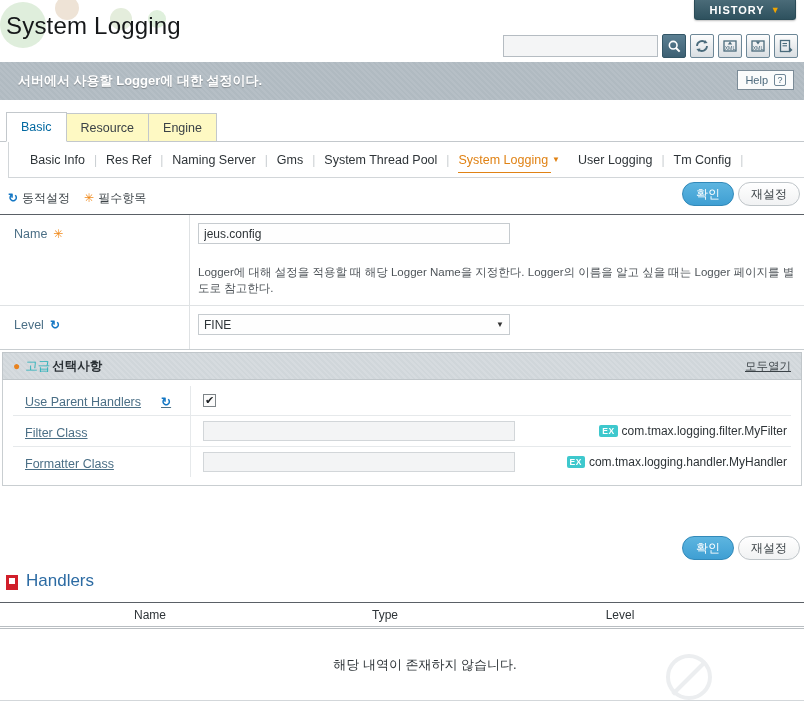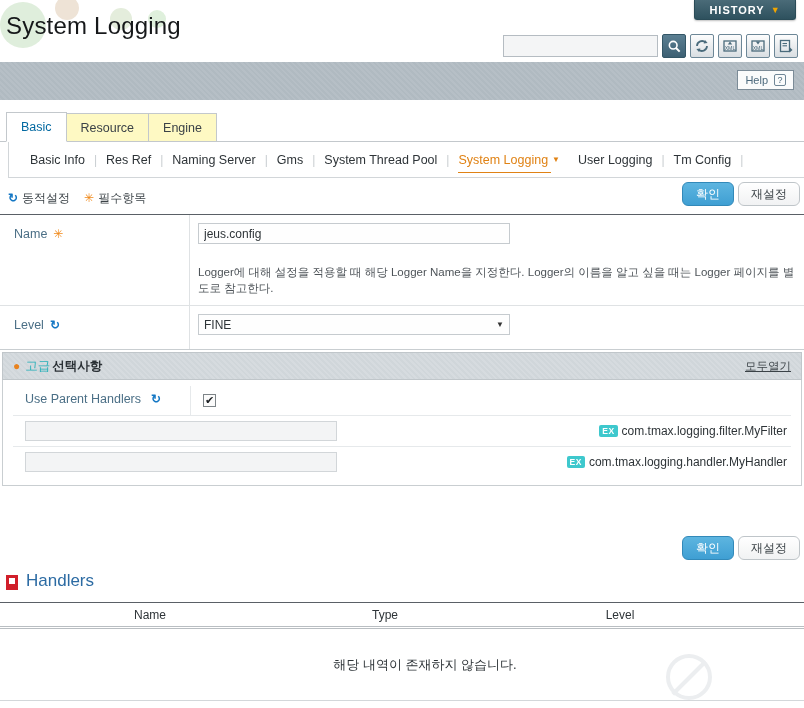--- a/index.html
+++ b/index.html
@@ -139,21 +139,21 @@
     display: flex; align-items: center;
   }
   .legend-item { display: flex; align-items: center; gap: 4px; font-size: 12px; color: #3b4247; margin-left: 8px; }
   .legend-item.second { margin-left: 14px; }
   .refresh-ico { color: #1477c4; font-size: 12px; font-weight: bold; }
   .aster { color: #f08a1c; font-size: 12px; }
 
   .btn-group { position: absolute; right: 4px; top: 0px; display: flex; gap: 4px; }
   .btn {
     min-width: 52px; height: 24px; padding: 0 12px;
-    font-size: 12px; border-radius: 6px; cursor: pointer;
+    font-size: 12px; border-radius: 12px; cursor: pointer;
     display: flex; align-items: center; justify-content: center;
     font-family: "Liberation Sans", sans-serif;
   }
   .btn.confirm { background: linear-gradient(#5db5e0,#3f9fd3); border: 1px solid #3289b9; color: #fff; }
   .btn.reset   { background: linear-gradient(#ffffff,#f1f2f3); border: 1px solid #bfc5c9; color: #3b4247; }
 
   
   .form-basic {
     position: absolute; left: 0; top: 214px; width: 804px;
     border-top: 1px solid #5a6066;
@@ -207,23 +207,24 @@
     margin: 0 2px;
     border: 1px solid #c9ced1; border-top: none;
     background: #fff; padding: 6px 0 8px 0;
   }
   .arow { display: flex; align-items: center; min-height: 30px; border-bottom: 1px solid #e6e9eb; margin: 0 10px; }
   .arow:last-child { border-bottom: none; }
   .al {
     width: 178px; flex: 0 0 178px;
     border-right: 1px solid #e6e9eb;
     padding: 6px 0 6px 12px;
-    display: flex; align-items: flex-start; gap: 10px;
+    display: flex; align-items: flex-end; gap: 20px;
     font-size: 12.5px; color: #4b6f86;
     align-self: stretch;
+    text-decoration: underline;
   }
   .ar { flex: 1; padding: 5px 0 5px 12px; display: flex; align-items: center; }
   .chk {
     width: 13px; height: 13px; border: 1px solid #7d8488; background: #fbfbfb;
     display: inline-flex; align-items: center; justify-content: center;
     font-size: 11px; color: #1b1f22; cursor: pointer; line-height: 1;
   }
   .ainput {
     width: 312px; height: 20px;
     border: 1px solid #d2d6d9; background: #f3f4f5;
@@ -333,20 +334,21 @@
           <rect x="2.5" y="2.5" width="9" height="11" fill="none" stroke="#4a6b7c" stroke-width="1.3"></rect>
           <line x1="4.5" y1="5.5" x2="9" y2="5.5" stroke="#4a6b7c" stroke-width="1.1"></line>
           <line x1="4.5" y1="7.8" x2="9" y2="7.8" stroke="#4a6b7c" stroke-width="1.1"></line>
           <polygon points="11.5,9 14.5,12 11.5,14.5" fill="#4a6b7c"></polygon>
         </svg>
       </div>
     </div>
   </div>
 
   <div class="banner">
+    <div class="banner-text">서버에서 사용할 Logger에 대한 설정이다.</div>
     <div class="help-btn">
       <span>Help</span>
       <span class="qmark">?</span>
     </div>
   </div>
 
   <div class="tabs">
     <div class="tab active">
       <span>Basic</span>
     </div>
@@ -450,30 +452,36 @@
         <div class="al">
           <span>Use Parent Handlers</span>
           <span class="refresh-ico">↻</span>
         </div>
         <div class="ar">
           <span class="chk">✔</span>
         </div>
       </div>
 
       <div class="arow">
+        <div class="al">
+          <span>Filter Class</span>
+        </div>
         <div class="ar">
           <input class="ainput" type="text" value="" style="">
           <span class="ex-wrap">
             <span class="ex-badge">EX</span>
             <span class="ex-text">com.tmax.logging.filter.MyFilter</span>
           </span>
         </div>
       </div>
 
       <div class="arow">
+        <div class="al">
+          <span>Formatter Class</span>
+        </div>
         <div class="ar">
           <input class="ainput" type="text" value="" style="">
           <span class="ex-wrap">
             <span class="ex-badge">EX</span>
             <span class="ex-text">com.tmax.logging.handler.MyHandler</span>
           </span>
         </div>
       </div>
 
     </div>

